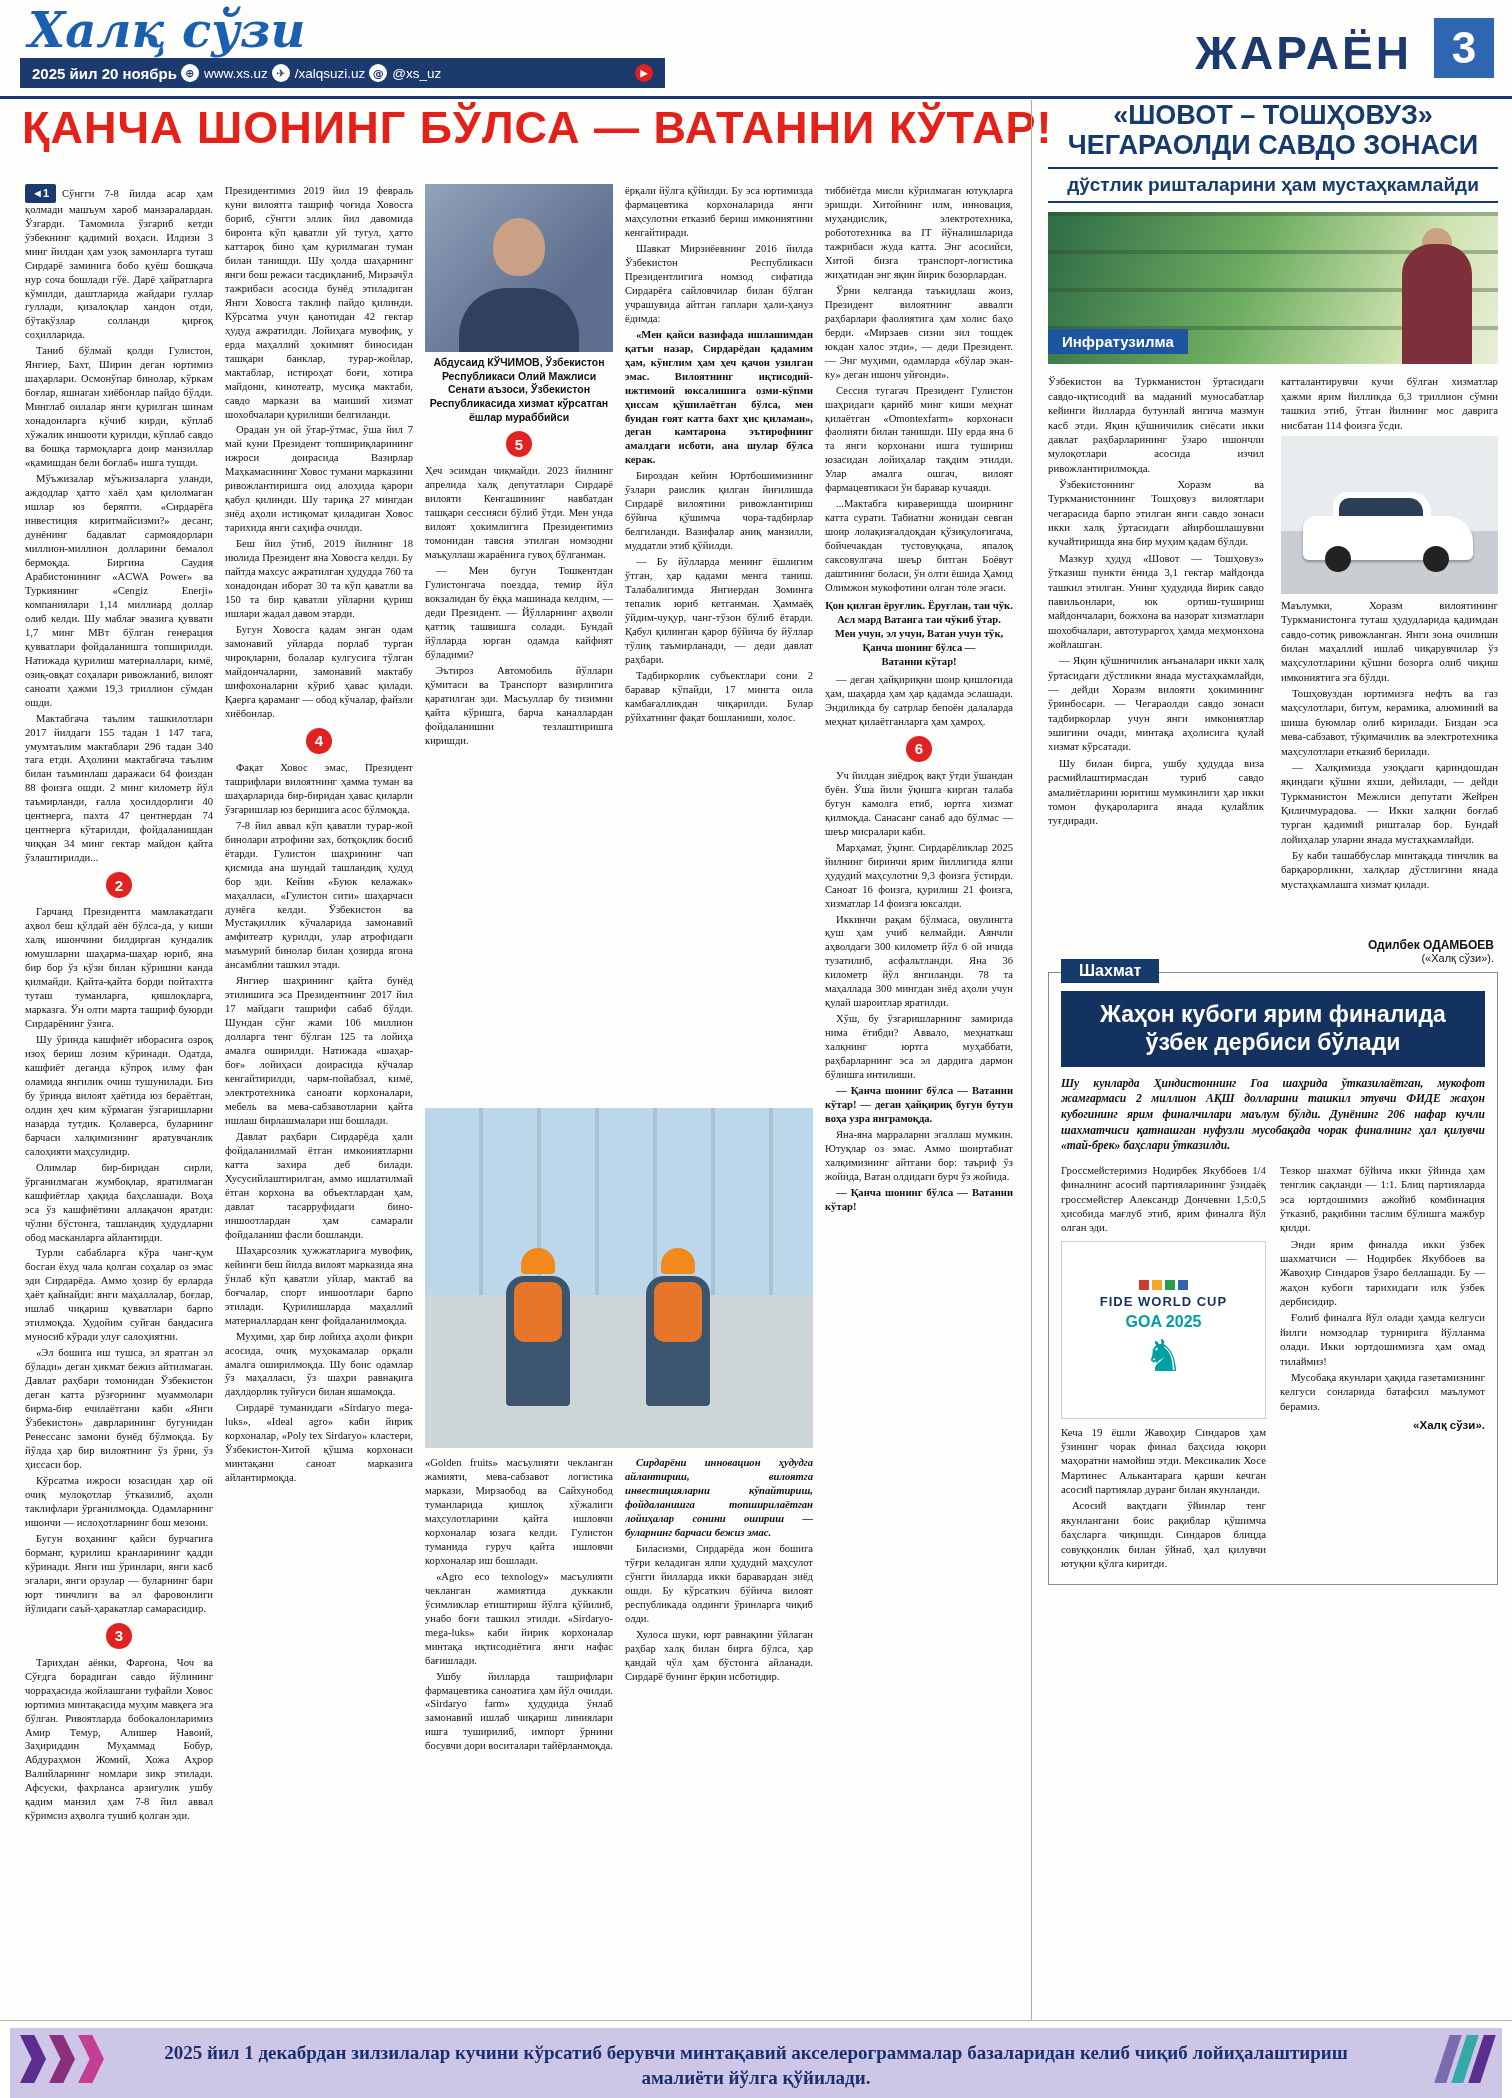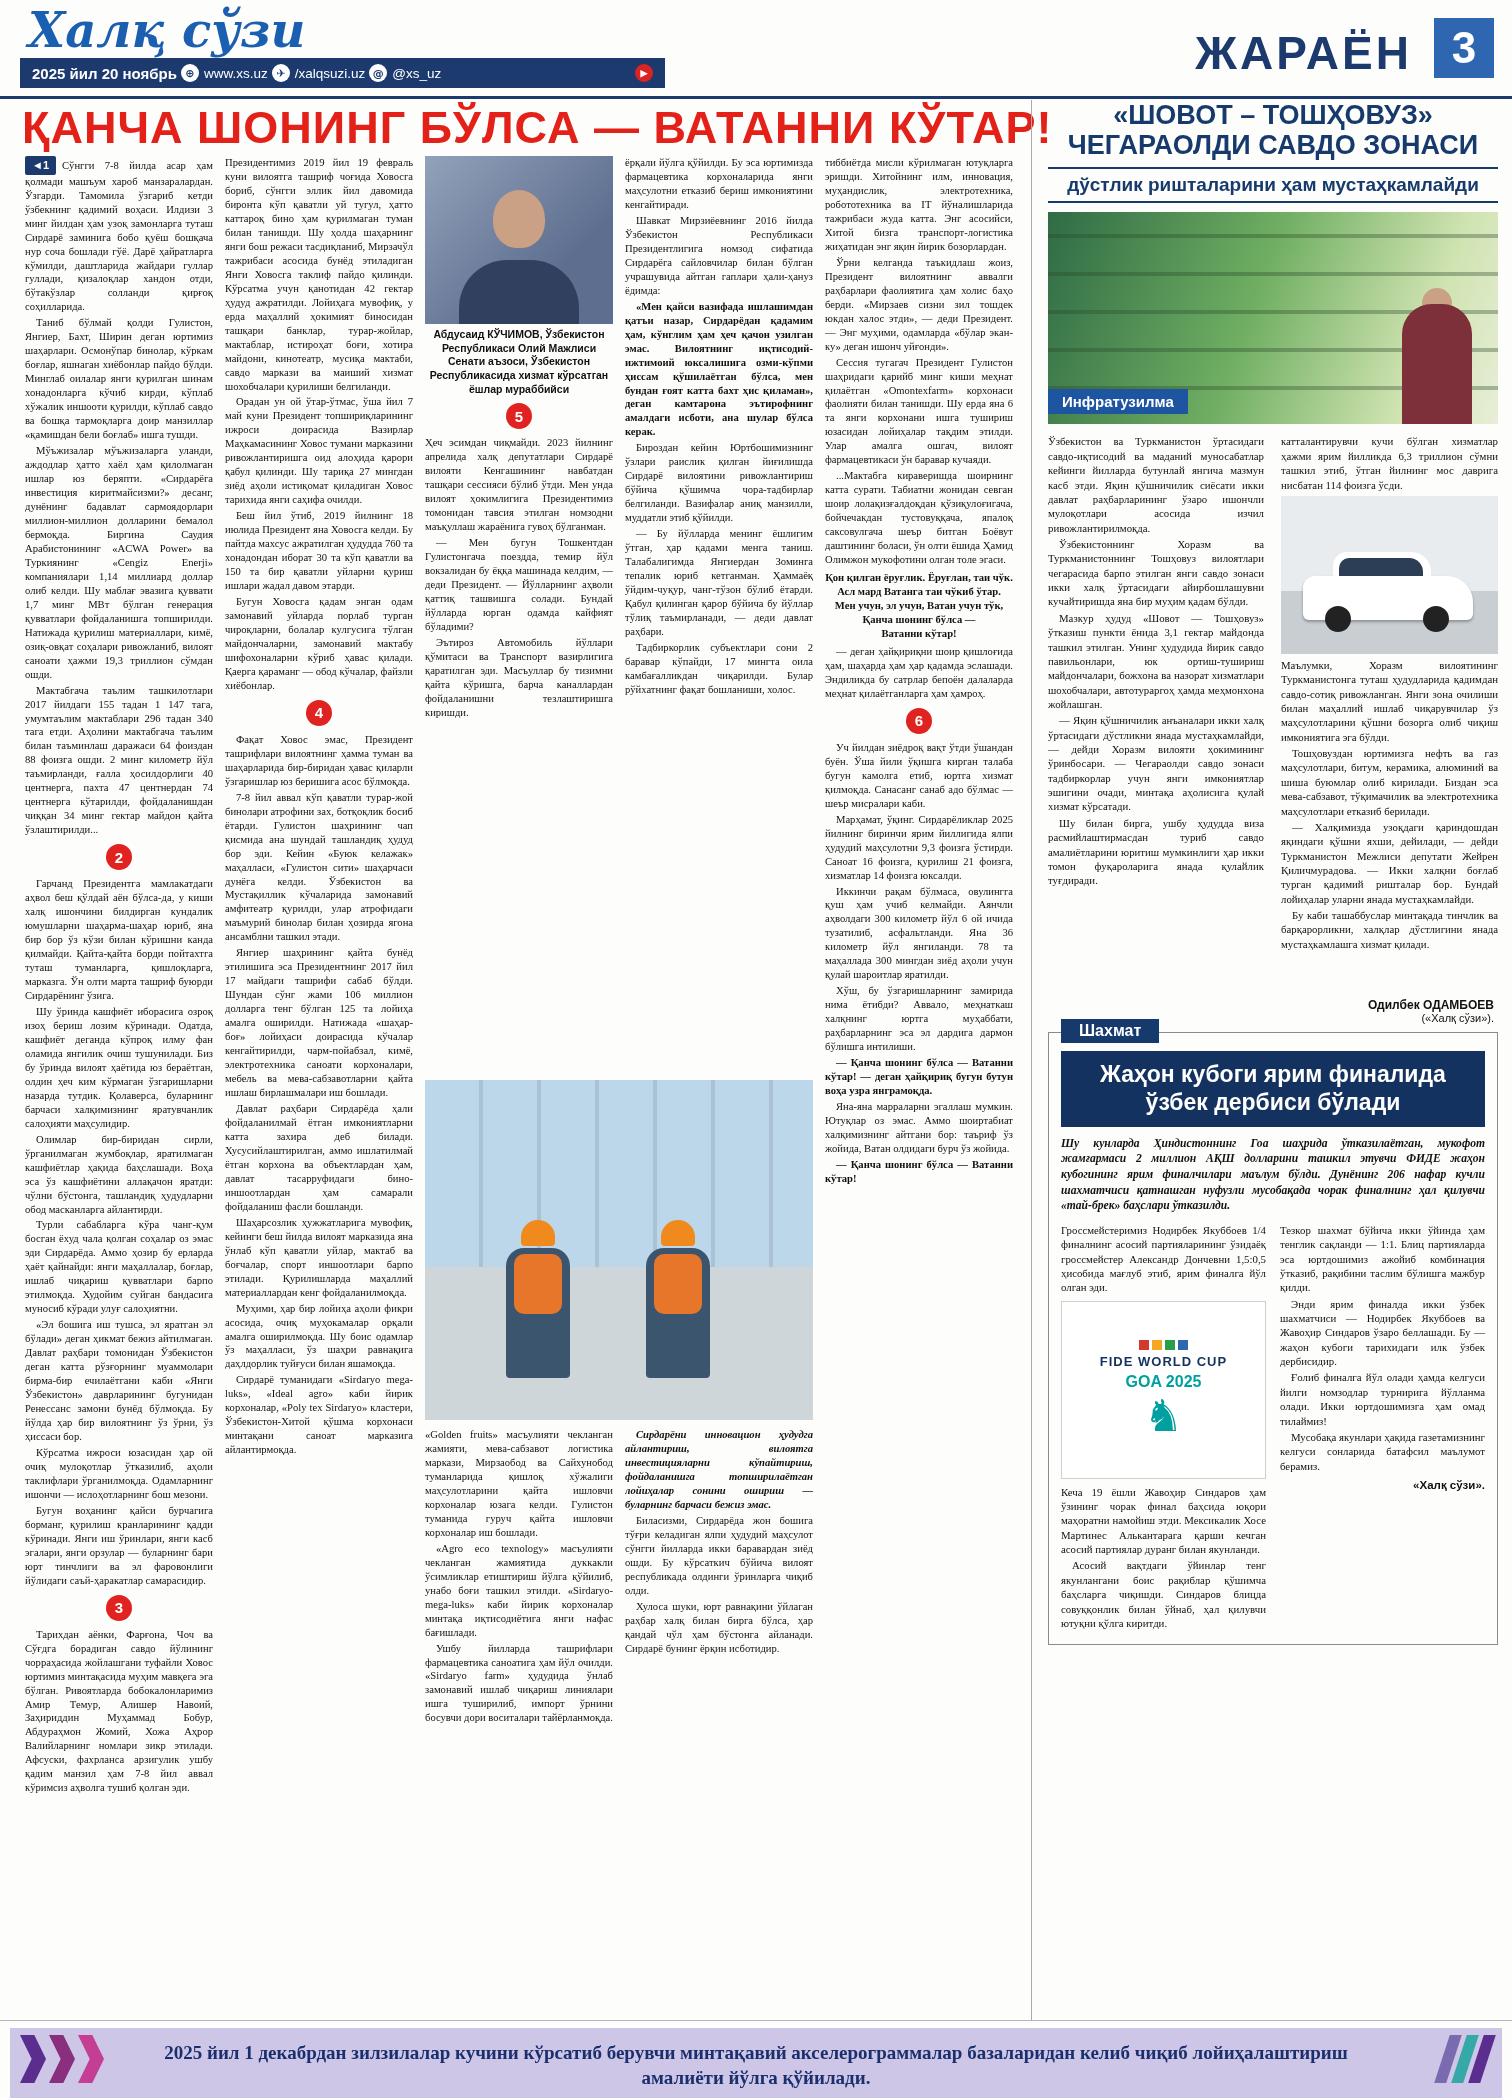--- a/index.html
+++ b/index.html
@@ -17,21 +17,21 @@
           align-items:center;justify-content:center;font-size:9px;margin-left:auto;}
   .section-title{position:absolute;right:100px;top:26px;font:bold 46px "Liberation Sans",sans-serif;
                  color:#1c3a6e;letter-spacing:3px;}
   .pagenum{position:absolute;right:18px;top:18px;width:60px;height:60px;background:#2e66b2;color:#fff;
            display:flex;align-items:center;justify-content:center;font:bold 44px "Liberation Sans",sans-serif;}
   .header-rule{position:absolute;left:0;right:0;top:96px;height:3px;background:#1c3a6e;}
   
   .main-headline{position:absolute;left:22px;top:102px;width:995px;margin:0;text-align:center;
                  font:bold 45px "Liberation Sans",sans-serif;color:#e32119;letter-spacing:1px;white-space:nowrap;}
   
-  .main-area{position:absolute;left:25px;top:156px;width:988px;height:1846px;}
+  .main-area{position:absolute;left:25px;top:184px;width:988px;height:1846px;}
   .colbox{position:absolute;width:188px;overflow:hidden;font-size:10.6px;line-height:1.32;text-align:justify;}
   .c1{left:0;top:0;height:1846px;}
   .c2{left:200px;top:0;height:1846px;}
   .c3a{left:400px;top:0;height:920px;}
   .c3b{left:400px;top:1272px;height:574px;}
   .c4a{left:600px;top:0;height:920px;}
   .c4b{left:600px;top:1272px;height:574px;}
   .c5{left:800px;top:0;height:1846px;}
   .para{margin:0 0 2px;text-indent:11px;}
   .para.noind{text-indent:0;}
@@ -64,21 +64,21 @@
   .vest{position:absolute;left:50%;top:34px;width:48px;height:60px;margin-left:-24px;border-radius:10px;
         background:#e8762a;}
   
   .vrule{position:absolute;left:1031px;top:100px;height:1920px;width:1px;background:#a9a9a9;}
   
   .sidebar{position:absolute;left:1048px;top:100px;width:450px;height:1925px;overflow:hidden;}
   .sb-title{font:bold 27px/1.12 "Liberation Sans",sans-serif;color:#173a6d;text-align:center;}
   .sb-title span{display:block;}
   .sb-sub{margin-top:7px;border-top:2px solid #173a6d;border-bottom:2px solid #173a6d;padding:5px 0;
           font:bold 19px "Liberation Sans",sans-serif;color:#173a6d;text-align:center;}
-  .market{margin-top:9px;height:212px;
+  .market{margin-top:9px;height:152px;
           background:linear-gradient(110deg,#2f6b45,#6fae62 45%,#cfe3b0 80%,#e8eed8);}
   .shelves{position:absolute;inset:0;
            background:repeating-linear-gradient(0deg,transparent 0 34px,rgba(40,70,40,.35) 34px 38px);}
   .vendor{position:absolute;right:26px;bottom:0;width:70px;height:120px;border-radius:30px 30px 0 0;background:#7d2f3a;}
   .vendor-head{position:absolute;right:46px;bottom:106px;width:30px;height:30px;border-radius:50%;background:#caa184;}
   .ph-label{position:absolute;left:0;bottom:10px;background:#1d55a0;color:#fff;
             font:bold 15px "Liberation Sans",sans-serif;padding:4px 14px;}
   .sb-body{position:relative;margin-top:10px;height:558px;font-size:10.8px;line-height:1.33;text-align:justify;}
   .sb-colL{position:absolute;left:0;top:0;bottom:0;width:216px;overflow:hidden;}
   .sb-colR{position:absolute;left:233px;top:0;bottom:0;width:217px;overflow:hidden;}

